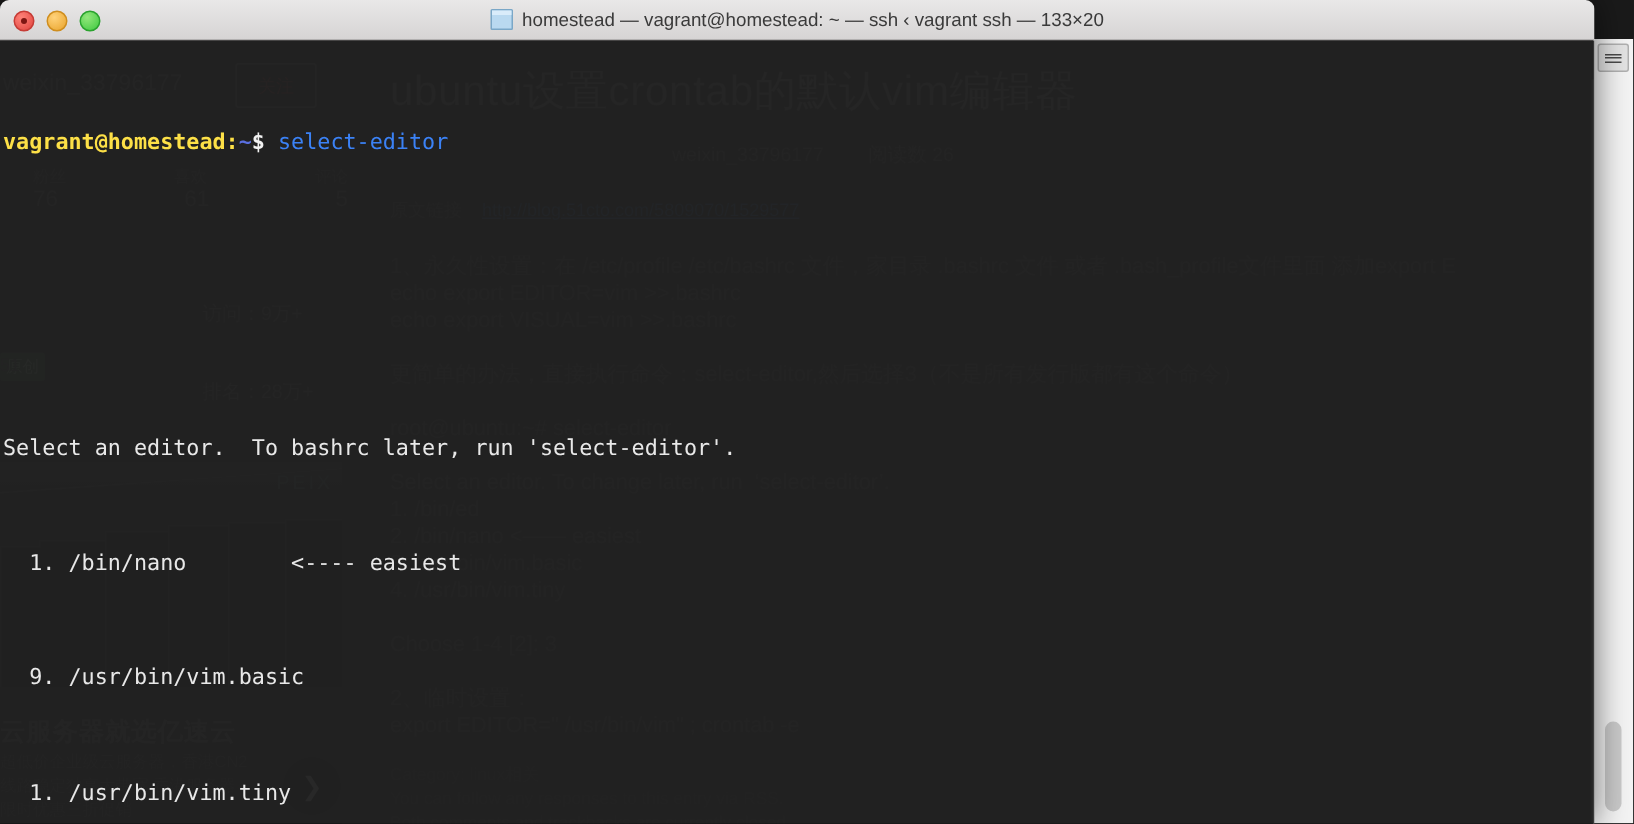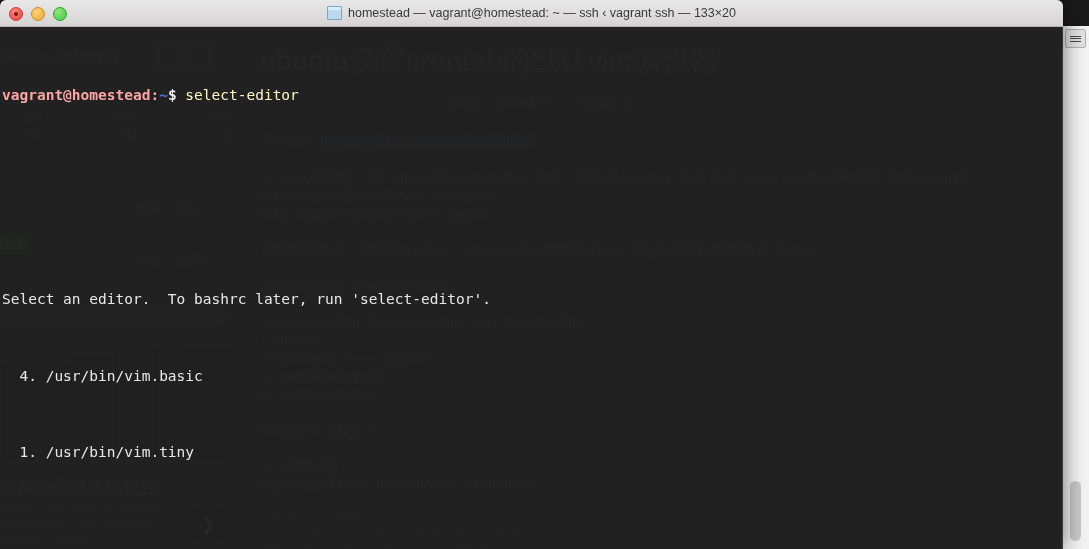--- a/index.html
+++ b/index.html
@@ -285,24 +285,24 @@
     height: 523px;
     background: rgba(34,34,34,0.90);
     font-family: "DejaVu Sans Mono", "Liberation Mono", monospace;
     font-size: 14.5px;
     line-height: 25.5px;
     padding: 5px 0 0 2px;
     color: #e8e8e8;
     white-space: pre;
     overflow: hidden;
   }
-  .t-green { color: #fca5a5; font-weight: bold; }
+  .t-green { color: #fde047; font-weight: bold; }
   .t-blue  { color: #5a6fe0; font-weight: bold; }
   .t-white { color: #f2f2f2; font-weight: bold; }
-  .t-plain { color: #fef9c3; }
+  .t-plain { color: #3b82f6; }
   .term-blank { height: 25.5px; }
 
   
   .term-edge {
     position: absolute;
     right: 0; top: 26px;
     width: 2px; height: 523px;
     background: rgba(255,255,255,0.03);
   }
 </style>
@@ -409,21 +409,22 @@
       <span>homestead — vagrant@homestead: ~ — ssh ‹ vagrant ssh — 133×20</span>
     </div>
   </div>
 
   <div id="term-body">
     <div><span class="t-green">vagrant@homestead</span><span class="t-green">:</span><span class="t-blue">~</span><span class="t-white">$</span><span class="t-plain"> </span><span class="t-plain">select-editor</span></div>
 
     <div class="term-blank"></div>
 
     <div>Select an editor.  To bashrc later, run 'select-editor'.</div>
-    <div>  4. /usr/bin/vim.basic</div>
+    <div>  1. /bin/nano        &lt;---- easiest</div>
+    <div>  9. /usr/bin/vim.basic</div>
     <div>  1. /usr/bin/vim.tiny</div>
     
 
     
 
     
 
     
 
     <div class="term-edge"></div>

